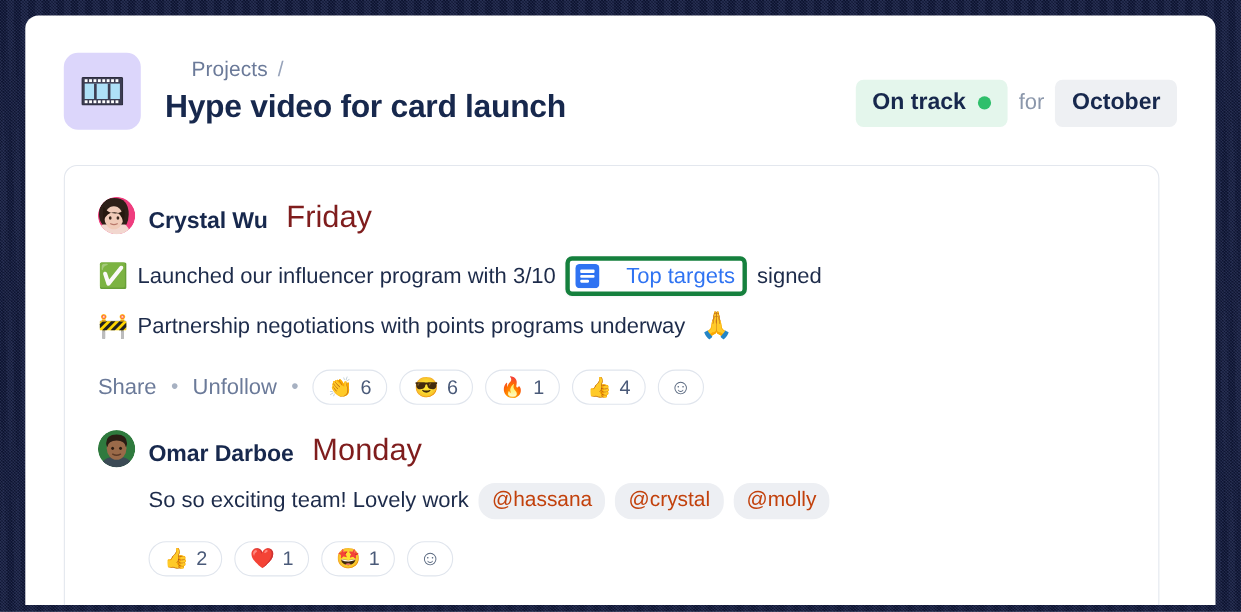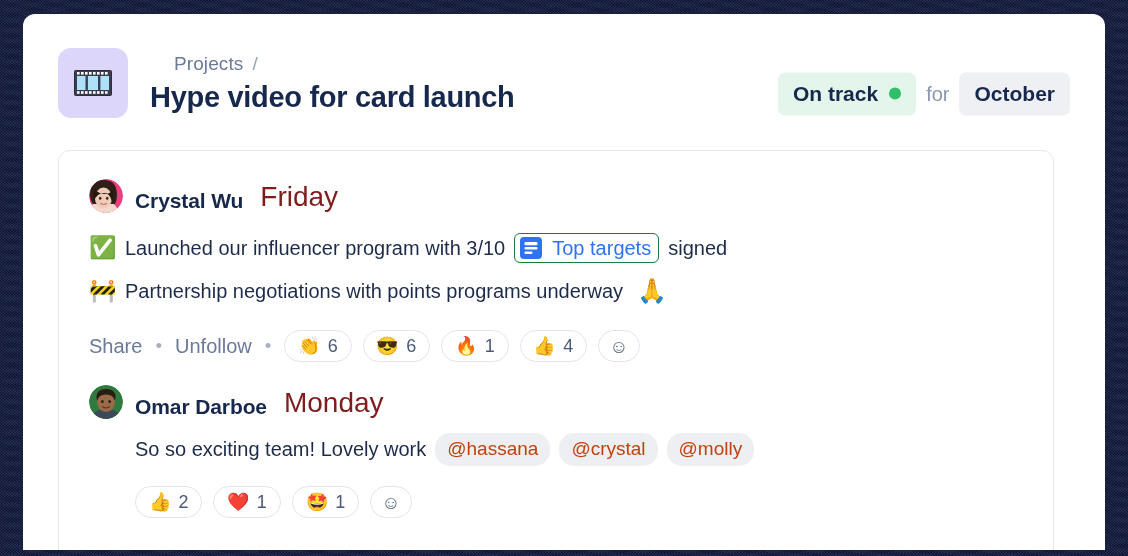--- a/index.html
+++ b/index.html
@@ -183,22 +183,22 @@
     text-align: center;
     font-size: 22px;
     line-height: 1;
     flex: none;
   }
   .line-text { display: inline-flex; align-items: center; gap: 8px; }
 
   .doc-chip {
     display: inline-flex;
     align-items: center;
-    gap: 10px;
-    border: 1px solid #15803d;
+    gap: 24px;
+    border: 4px solid #15803d;
     border-radius: 6px;
     background: #fff;
     padding: 3px 7px 3px 5px;
     margin: 0 1px;
     box-shadow: 0 1px 2px rgba(20,30,60,.05);
   }
   .doc-chip .doc-label {
     color: #2f73f2;
     font-size: 20px;
   }

